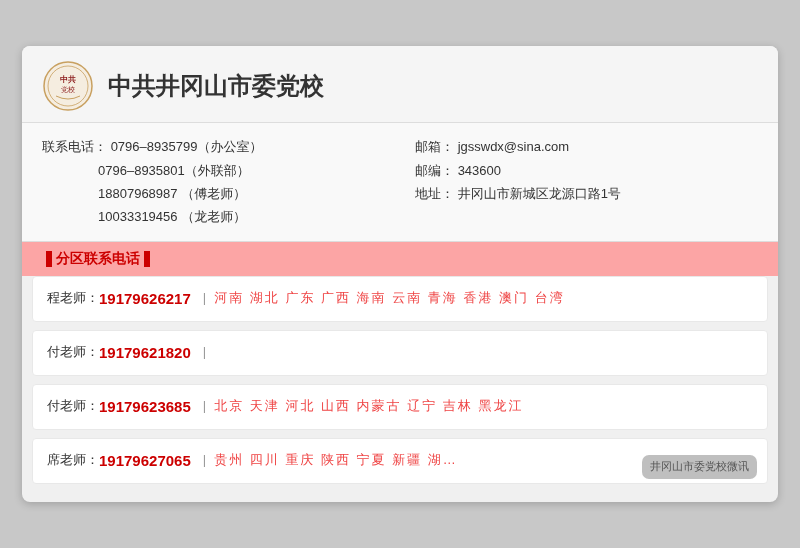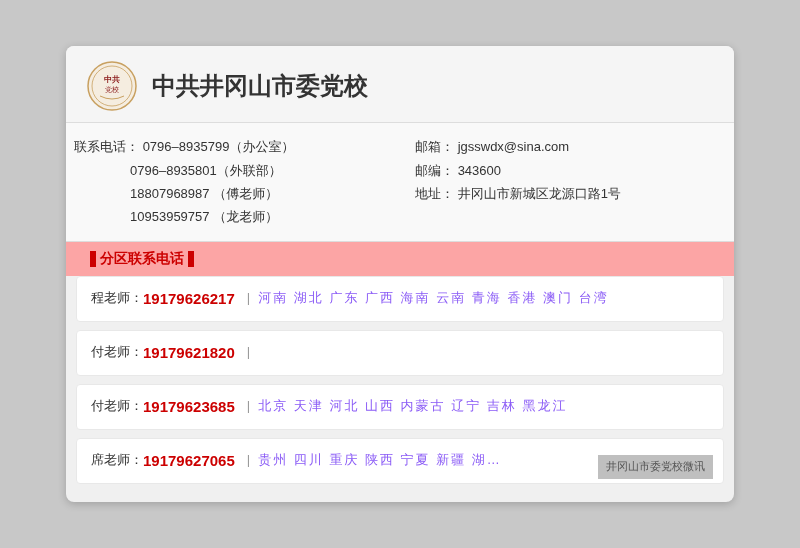--- a/index.html
+++ b/index.html
@@ -7,21 +7,21 @@
       font-family: "Microsoft YaHei", "SimHei", sans-serif;
       background: #c8c8c8;
       display: flex;
       justify-content: center;
       align-items: center;
       width: 800px;
       min-height: 548px;
     }
     .card {
       background: #f0f0f0;
-      width: 668px;
+      width: 756px;
       border-radius: 8px;
       overflow: hidden;
       box-shadow: 0 2px 8px rgba(0,0,0,0.2);
     }
     .header {
       background: #f5f5f5;
       padding: 14px 20px 10px 20px;
       display: flex;
       align-items: center;
       border-bottom: 1px solid #ddd;
@@ -32,21 +32,21 @@
       margin-right: 14px;
       flex-shrink: 0;
     }
     .school-name {
       font-size: 24px;
       font-weight: bold;
       color: #333;
     }
     .contact-info {
       background: #f9f9f9;
-      padding: 12px 8px;
+      padding: 12px 20px;
       display: flex;
       gap: 30px;
       border-bottom: 1px solid #ddd;
     }
     .contact-left {
       flex: 1;
     }
     .contact-right {
       flex: 1;
     }
@@ -102,36 +102,36 @@
       color: #cc0000;
       font-weight: bold;
       font-size: 15px;
       margin-right: 4px;
     }
     .divider {
       color: #999;
       margin: 0 8px;
     }
     .regions {
-      color: #8b5cf6;
+      color: #ef4444;
       font-size: 13px;
       letter-spacing: 2px;
     }
     .last-row {
       position: relative;
     }
     .watermark {
       position: absolute;
       right: 10px;
       bottom: 4px;
       background: rgba(180,180,180,0.85);
       color: #555;
       font-size: 11px;
       padding: 3px 8px;
-      border-radius: 0;
+      border-radius: 7px;
     }
   </style>
 </head>
 <body>
 
 <div class="card">
 
   <div class="header">
     <svg class="logo" viewBox="0 0 52 52" xmlns="http://www.w3.org/2000/svg">
       <circle cx="26" cy="26" r="24" fill="#f5ede0" stroke="#c8a060" stroke-width="1.5"></circle>
@@ -144,21 +144,21 @@
   </div>
 
   <div class="contact-info">
     <div class="contact-left">
       <div class="contact-line">
         <span>联系电话：</span>
         <span>0796–8935799（办公室）</span>
       </div>
       <div class="contact-line indented">0796–8935801（外联部）</div>
       <div class="contact-line indented">18807968987 （傅老师）</div>
-      <div class="contact-line indented">10953959757 （龙老师）</div>
+      <div class="contact-line indented">10033319456 （龙老师）</div>
     </div>
     <div class="contact-right">
       <div class="contact-line">
         <span>邮箱：</span>
         <span>jgsswdx@sina.com</span>
       </div>
       <div class="contact-line">
         <span>邮编：</span>
         <span>343600</span>
       </div>

